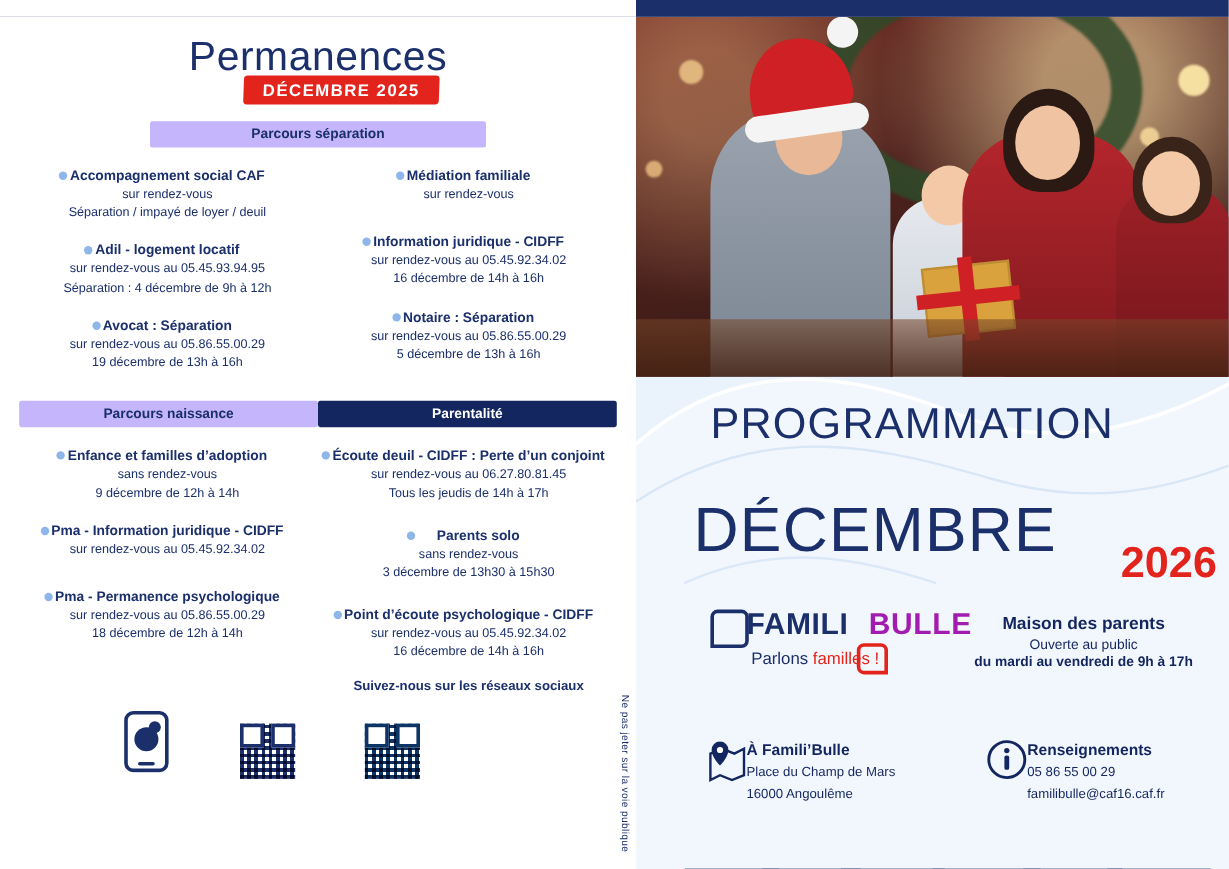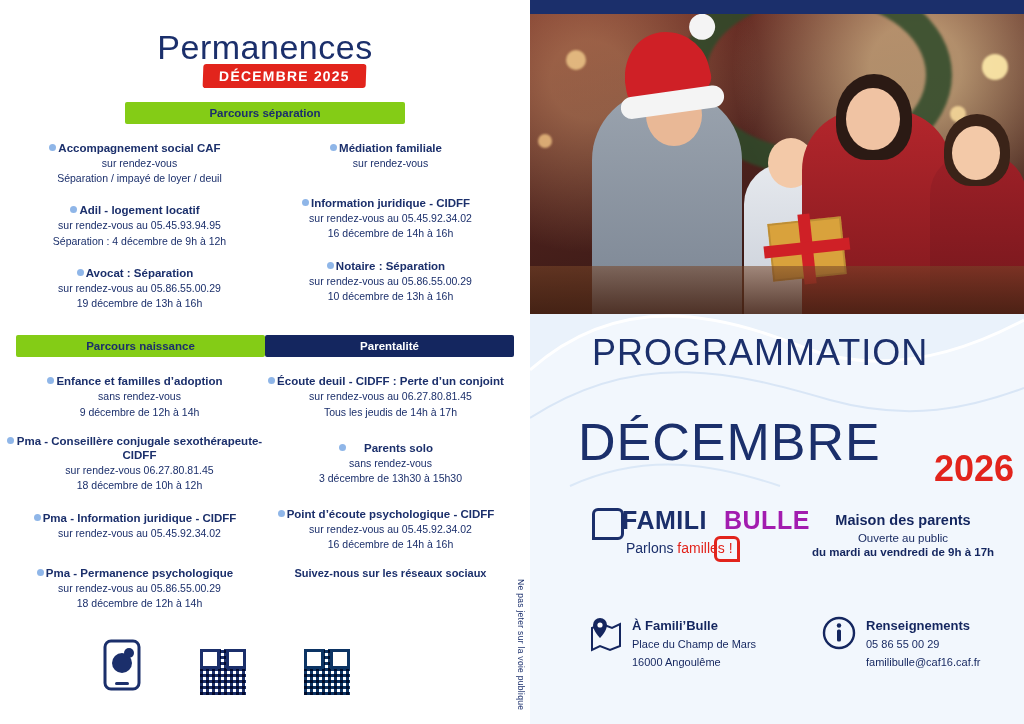--- a/index.html
+++ b/index.html
@@ -72,21 +72,21 @@
     margin-top: -8px;
     transform: skewX(-2deg);
   }
 
   .section-head {
     margin: 0 auto;
     text-align: center;
     font-size: 11.5px;
     font-weight: bold;
     color: #1b2f6b;
-    background: #84cc16;
+    background: #c4b5fd;
     padding: 5px 0;
     border-radius: 2px;
   }
   .section-head.dark {
     background: #14265f;
     color: #ffffff;
   }
 
   .cols {
     display: flex;
@@ -372,21 +372,20 @@
   }
   .mdp .h { font-size: 14.5px; font-weight: bold; }
   .mdp .l1 { font-size: 11.5px; margin-top: 4px; }
   .mdp .l2 { font-size: 11.5px; font-weight: bold; margin-top: 2px; }
 
   .info-col {
     position: absolute;
     top: 616px;
     color: #14265f;
     display: flex;
-    gap: 10px;
     align-items: flex-start;
   }
   .info-col.left-col { left: 58px; }
   .info-col.right-col { left: 292px; }
   .info-col .txt .h { font-size: 13px; font-weight: bold; }
   .info-col .txt .l { font-size: 11px; line-height: 1.35; }
   .pin-icon svg, .i-icon svg { display:block; }
 </style>
 </head>
 <body>
@@ -438,21 +437,21 @@
 
         <div class="entry" style="margin-top:22px;">
           <div class="ename">Information juridique - CIDFF</div>
           <div class="eline">sur rendez-vous au 05.45.92.34.02</div>
           <div class="eline">16 décembre de 14h à 16h</div>
         </div>
 
         <div class="entry">
           <div class="ename">Notaire : Séparation</div>
           <div class="eline">sur rendez-vous au 05.86.55.00.29</div>
-          <div class="eline">10 décembre de 13h à 16h</div>
+          <div class="eline">5 décembre de 13h à 16h</div>
         </div>
 
       </div>
     </div>
 
     <div class="block-heads" style="margin-top:10px;">
       <div>
         <div class="section-head">Parcours naissance</div>
       </div>
       <div>
@@ -462,25 +461,20 @@
 
     <div class="cols">
       <div class="col">
 
         <div class="entry">
           <div class="ename">Enfance et familles d’adoption</div>
           <div class="eline">sans rendez-vous</div>
           <div class="eline">9 décembre de 12h à 14h</div>
         </div>
 
-        <div class="entry">
-          <div class="ename">Pma - Conseillère conjugale sexothérapeute- CIDFF</div>
-          <div class="eline">sur rendez-vous 06.27.80.81.45</div>
-          <div class="eline">18 décembre de 10h à 12h</div>
-        </div>
 
         <div class="entry">
           <div class="ename">Pma - Information juridique - CIDFF</div>
           <div class="eline">sur rendez-vous au 05.45.92.34.02</div>
         </div>
 
         <div class="entry" style="margin-top:22px;">
           <div class="ename">Pma - Permanence psychologique</div>
           <div class="eline">sur rendez-vous au 05.86.55.00.29</div>
           <div class="eline">18 décembre de 12h à 14h</div>

